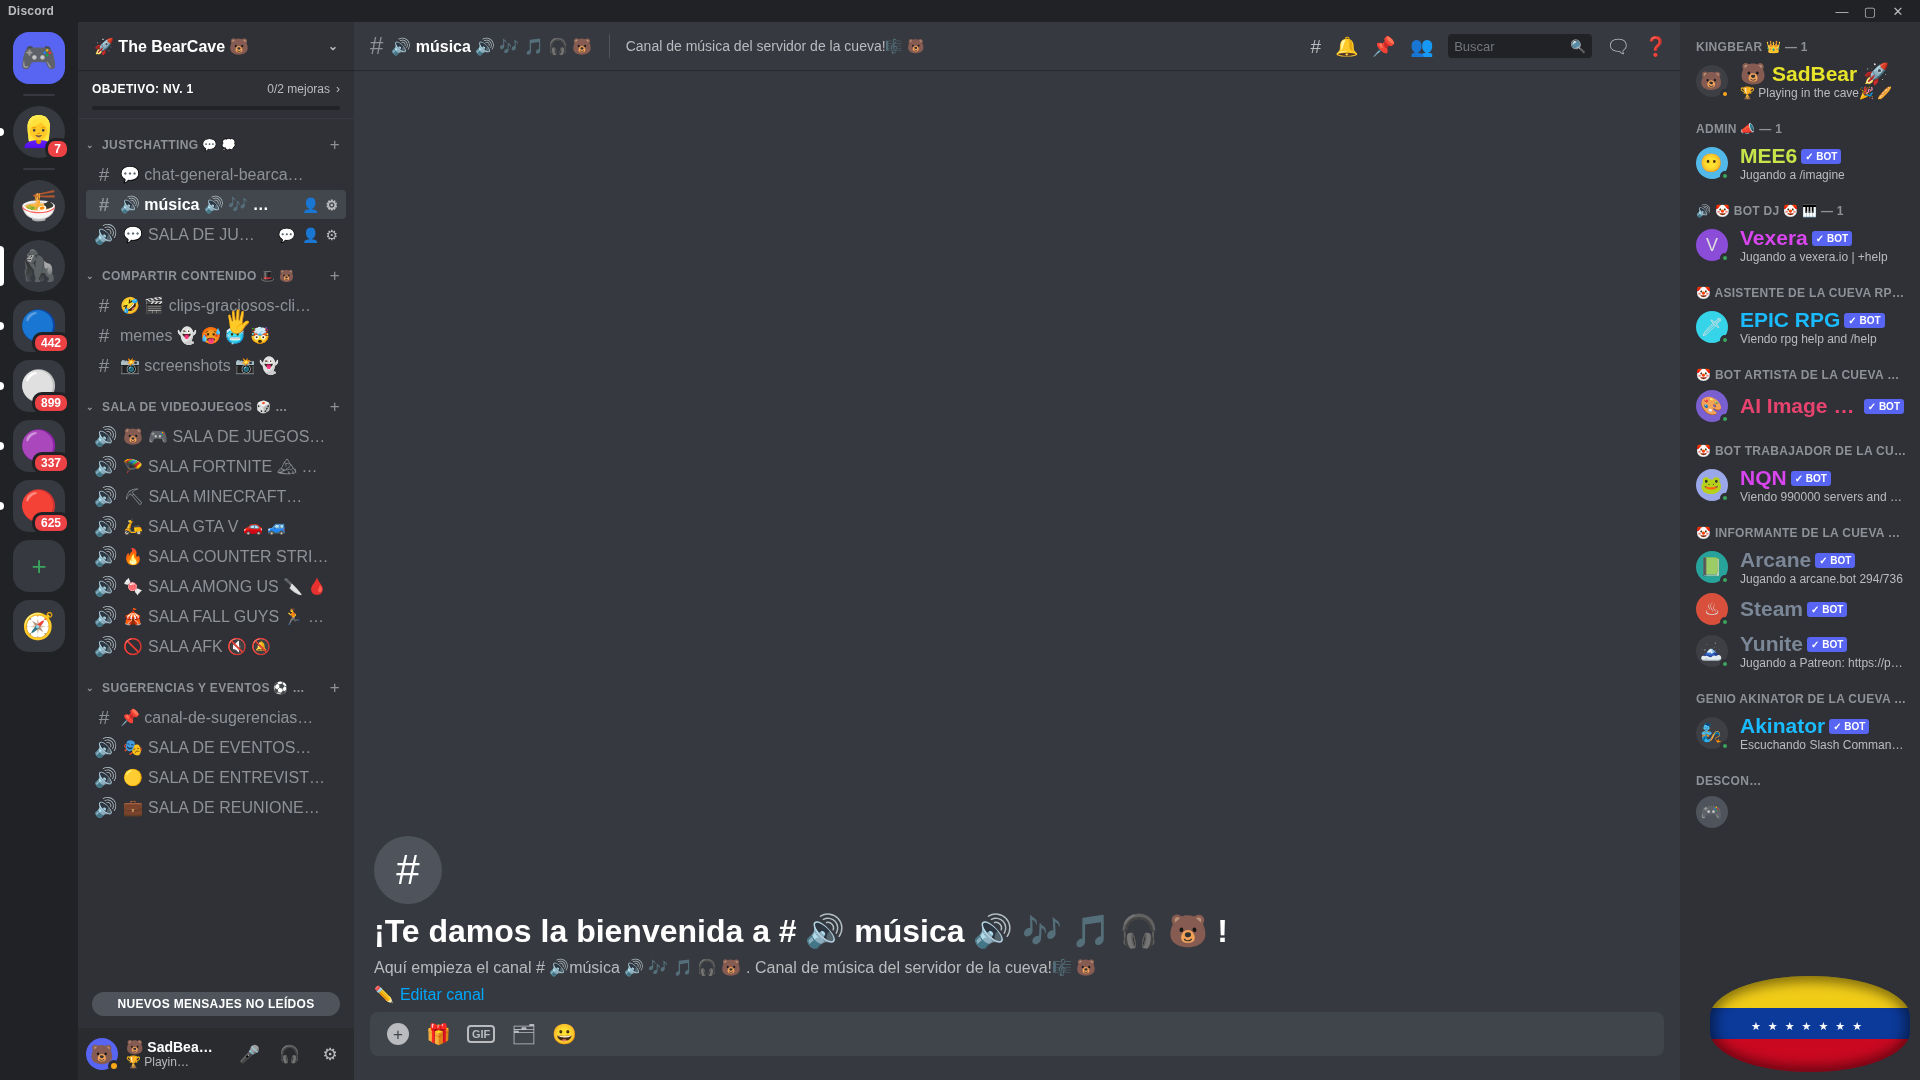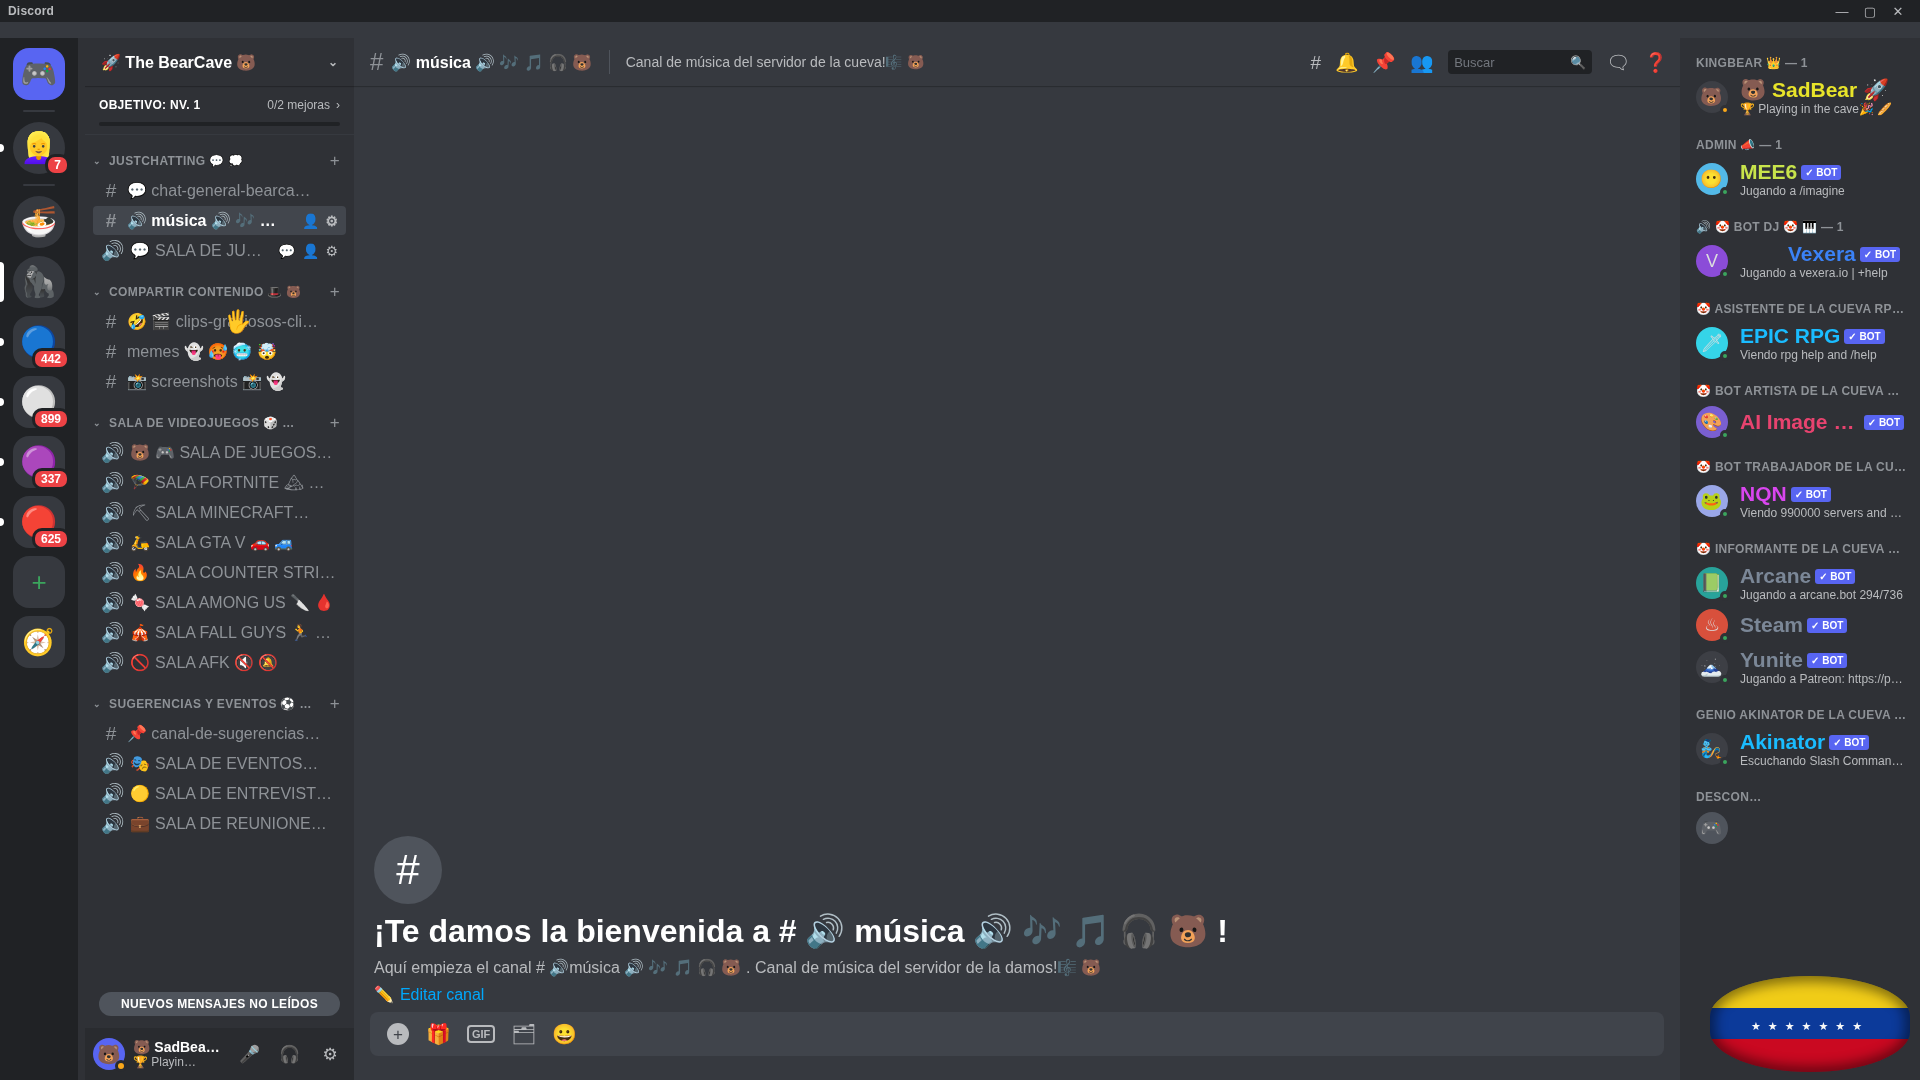--- a/index.html
+++ b/index.html
@@ -3,21 +3,21 @@
 <meta charset="utf-8">
 <style>
   * { box-sizing: border-box; margin: 0; padding: 0; }
   html, body {
     width: 1920px; height: 1080px;
     background: #36393f;
     font-family: "Liberation Sans", sans-serif;
     overflow: hidden;
     color: #dcddde;
   }
-  #app { position: relative; width: 1920px; height: 1080px; display: flex; flex-direction: column; gap: 16px; }
+  #app { position: relative; width: 1920px; height: 1080px; display: flex; flex-direction: column; }
 
   
   .titlebar {
     height: 22px; background: #202225; display: flex; align-items: center;
     flex: 0 0 22px; padding: 0 8px; -webkit-user-select: none;
   }
   .titlebar .tb-title { font-size: 12px; font-weight: bold; color: #b9bbbe; letter-spacing: .2px; }
   .titlebar .tb-spacer { flex: 1; }
   .tb-btn { width: 28px; height: 22px; display:flex; align-items:center; justify-content:center;
             color:#b9bbbe; font-size: 13px; }
@@ -45,21 +45,21 @@
   .guild-emoji { font-size: 30px; }
   .badge {
     position:absolute; bottom:-2px; right:8px; background:#ed4245; color:#fff;
     font-size:12px; font-weight:bold; border-radius:10px; padding:1px 6px;
     border:3px solid #202225; line-height:14px; min-width: 18px; text-align:center;
   }
   .rail-sep { width: 32px; height: 2px; background:#36393f; border-radius:1px; margin: 2px 0; }
   .guild.action { background:#36393f; color:#3ba55d; font-size:26px; font-weight: 300; }
 
   
-  .channels { width: 276px; flex: 0 0 276px; background:#2f3136; display:flex; flex-direction:column; position:relative;padding-left:7px; }
+  .channels { width: 276px; flex: 0 0 276px; background:#2f3136; display:flex; flex-direction:column; position:relative; }
   .guild-header {
     height: 48px; flex:0 0 48px; display:flex; align-items:center; justify-content:space-between;
     padding: 0 16px; box-shadow: 0 1px 0 rgba(4,4,5,.2), 0 1.5px 0 rgba(6,6,7,.05);
     font-weight: bold; font-size: 16px; color:#fff; cursor:pointer;
   }
   .guild-header .gh-name { white-space:nowrap; overflow:hidden; text-overflow:ellipsis; }
   .chev { color:#b9bbbe; font-size: 12px; }
 
   .goal {
     padding: 12px 14px 8px 14px;
@@ -415,21 +415,21 @@
             </div>
             <span class="tb-ic">🗨</span>
             <span class="tb-ic">❓</span>
           </span>
       </div>
 
       <div class="messages">
         <div class="welcome">
           <div class="welcome-hash">#</div>
           <div class="welcome-title">¡Te damos la bienvenida a # 🔊 música 🔊 🎶 🎵 🎧 🐻 !</div>
-          <div class="welcome-sub">Aquí empieza el canal # 🔊música 🔊 🎶 🎵 🎧 🐻 . Canal de música del servidor de la damos!🎼 🐻</div>
+          <div class="welcome-sub">Aquí empieza el canal # 🔊música 🔊 🎶 🎵 🎧 🐻 . Canal de música del servidor de la cueva!🎼 🐻</div>
           <div class="welcome-edit">
             <span>✏️</span>
             <span>Editar canal</span>
           </div>
         </div>
       </div>
 
       <div class="composer-wrap">
         <div class="composer">
           <div class="comp-plus">
@@ -474,21 +474,21 @@
           </div>
         </div>
         <div class="m-group">🔊 🤡 BOT DJ 🤡 🎹 — 1</div>
         <div class="m-row">
           <div class="m-av" style="background: rgb(139, 76, 216);">
             <span>V</span>
             <span class="dot"></span>
           </div>
           <div class="m-info">
             <div class="m-name-row">
-              <span class="m-name" style="color: #3b82f6; margin-left: 48px;">Vexera</span>
+              <span class="m-name" style="color: #d946ef;">Vexera</span>
               <span class="bot-tag">✓ BOT</span>
             </div>
             <div class="m-act">Jugando a vexera.io | +help</div>
           </div>
         </div>
         <div class="m-group">🤡 ASISTENTE DE LA CUEVA RPG…</div>
         <div class="m-row">
           <div class="m-av" style="background: rgb(53, 212, 232);">
             <span>🗡</span>
             <span class="dot"></span>

